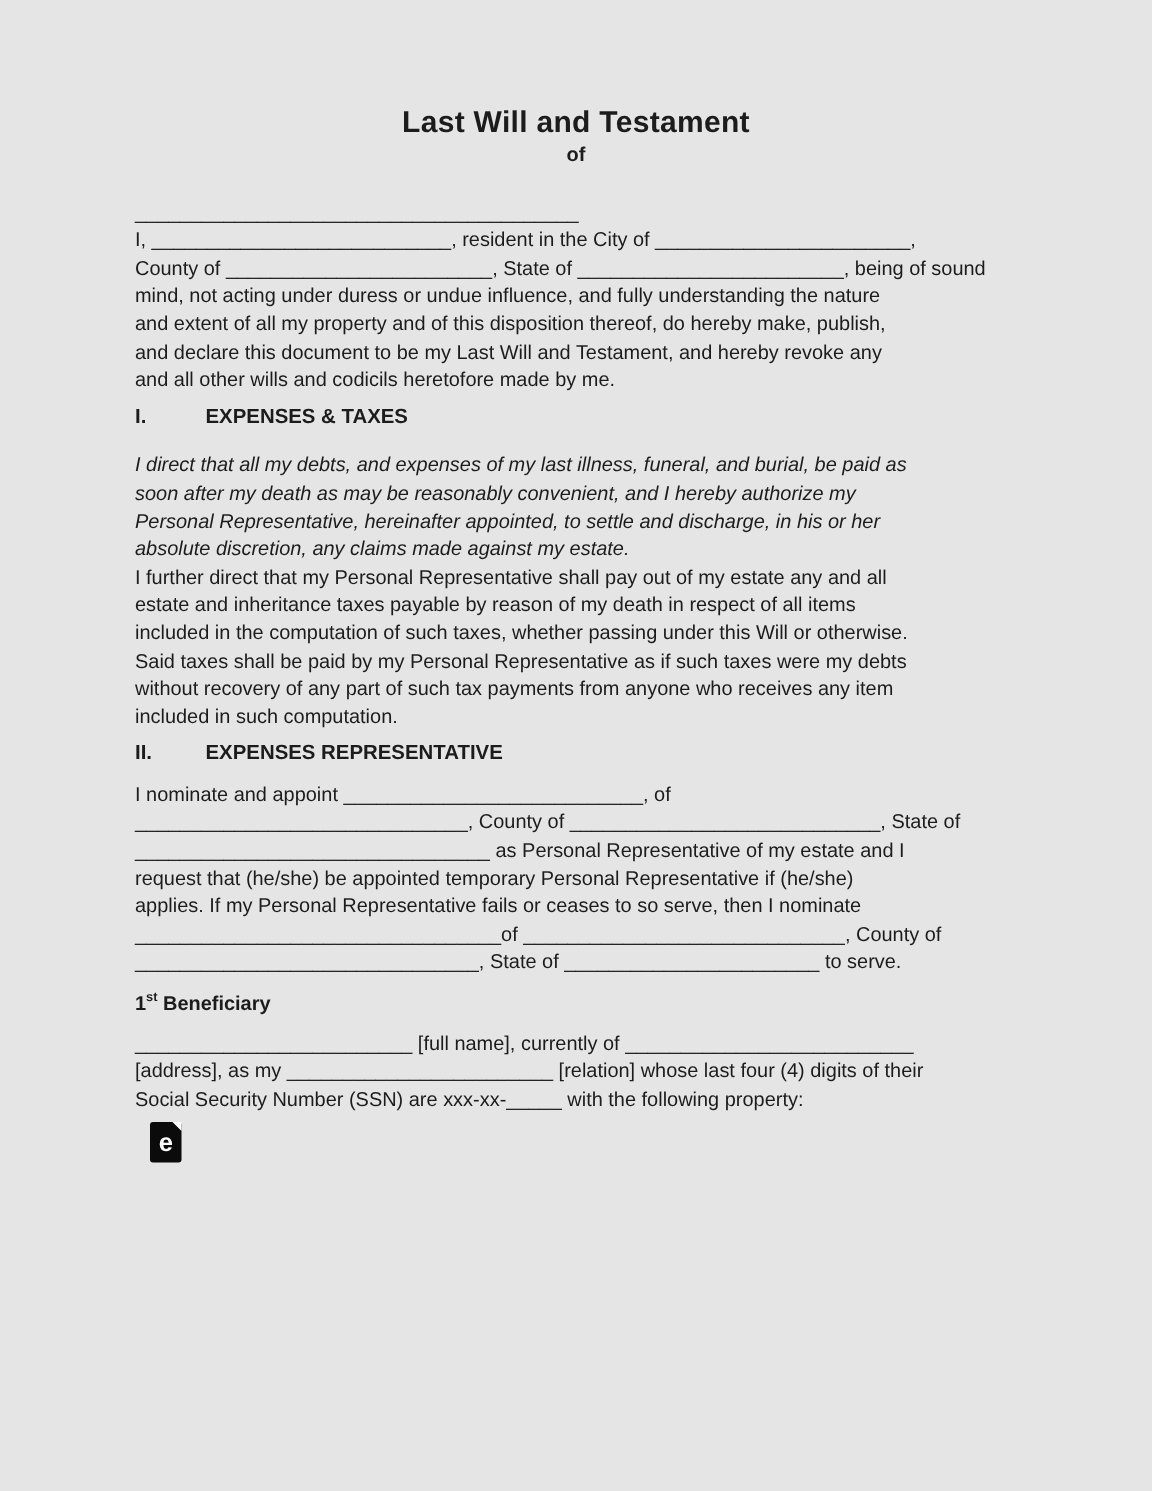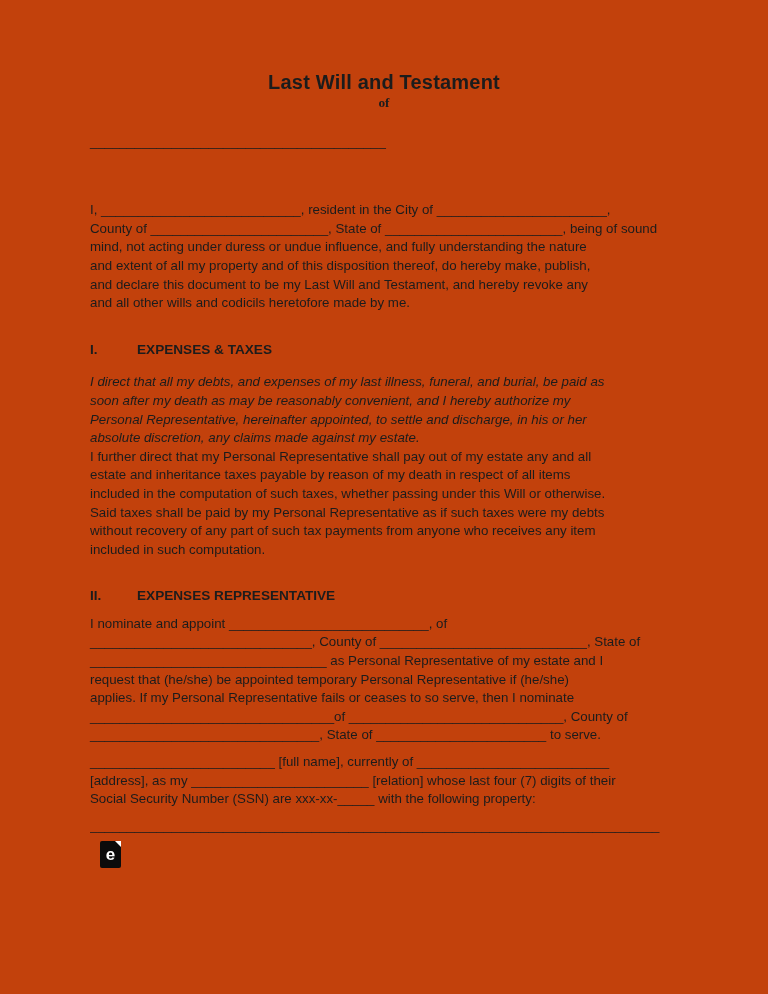--- a/index.html
+++ b/index.html
@@ -1,50 +1,49 @@
 <!DOCTYPE html>
 <html><head>
 <meta charset="utf-8">
 <style>
   * { margin: 0; padding: 0; box-sizing: border-box; }
   html, body { background: #ffffff; }
   .page {
     position: relative;
     width: 768px;
     height: 994px;
-    background: #c2410c;
+    background: #e5e5e5;
     padding: 70px 90px 0 90px;
     overflow: hidden;
     font-family: "Liberation Sans", "DejaVu Sans", sans-serif;
     font-size: 13.3px;
     line-height: 18.6px;
     color: #1c1c1c;
   }
   .doc-title {
     font-size: 20px;
     line-height: 24px;
     font-weight: bold;
     text-align: center;
     letter-spacing: 0.2px;
   }
   .doc-subtitle {
     font-weight: bold;
     text-align: center;
-    font-family: Liberation Serif, serif;
   }
   .name-blank {
     margin-top: 20px;
     text-align: left;
     letter-spacing: 0;
   }
-  .opening { margin-top: 50px; }
+  .opening { }
   .para { white-space: pre-line; }
   .sec-heading {
     font-weight: bold;
-    margin-top: 28px;
+    margin-top: 6px;
     font-size: 13.6px;
   }
   .sec-num { display: inline-block; width: 47px; }
   .mt14 { margin-top: 14px; font-style: italic; }
   .mt13 { }
   .mt10 { margin-top: 10px; }
   .mt9  { margin-top: 9px; }
   .mt8  { margin-top: 8px; }
   .ben-heading { font-weight: bold; margin-top: 9px; }
   .ben-heading sup { font-size: 8.5px; line-height: 0; vertical-align: super; }
@@ -117,26 +116,28 @@
 ________________________________ as Personal Representative of my estate and I
 request that (he/she) be appointed temporary Personal Representative if (he/she)
 applies. If my Personal Representative fails or ceases to so serve, then I nominate
 _________________________________of _____________________________, County of
 _______________________________, State of _______________________ to serve.</div>
   </div>
 
   <div>
   </div>
 
+  <div class="ben-heading">
+    <span>1</span><sup>st</sup><span> Beneficiary</span>
+  </div>
 
   <div class="para mt8">_________________________ [full name], currently of __________________________
-[address], as my ________________________ [relation] whose last four (7) digits of their
+[address], as my ________________________ [relation] whose last four (4) digits of their
 Social Security Number (SSN) are xxx-xx-_____ with the following property:</div>
 
-  <div class="property-blank">_____________________________________________________________________________</div>
 
   <div class="footer">
     <div class="logo">
       <span class="logo-letter">e</span>
     </div>
   </div>
 
 </div>
 
 </body></html>

